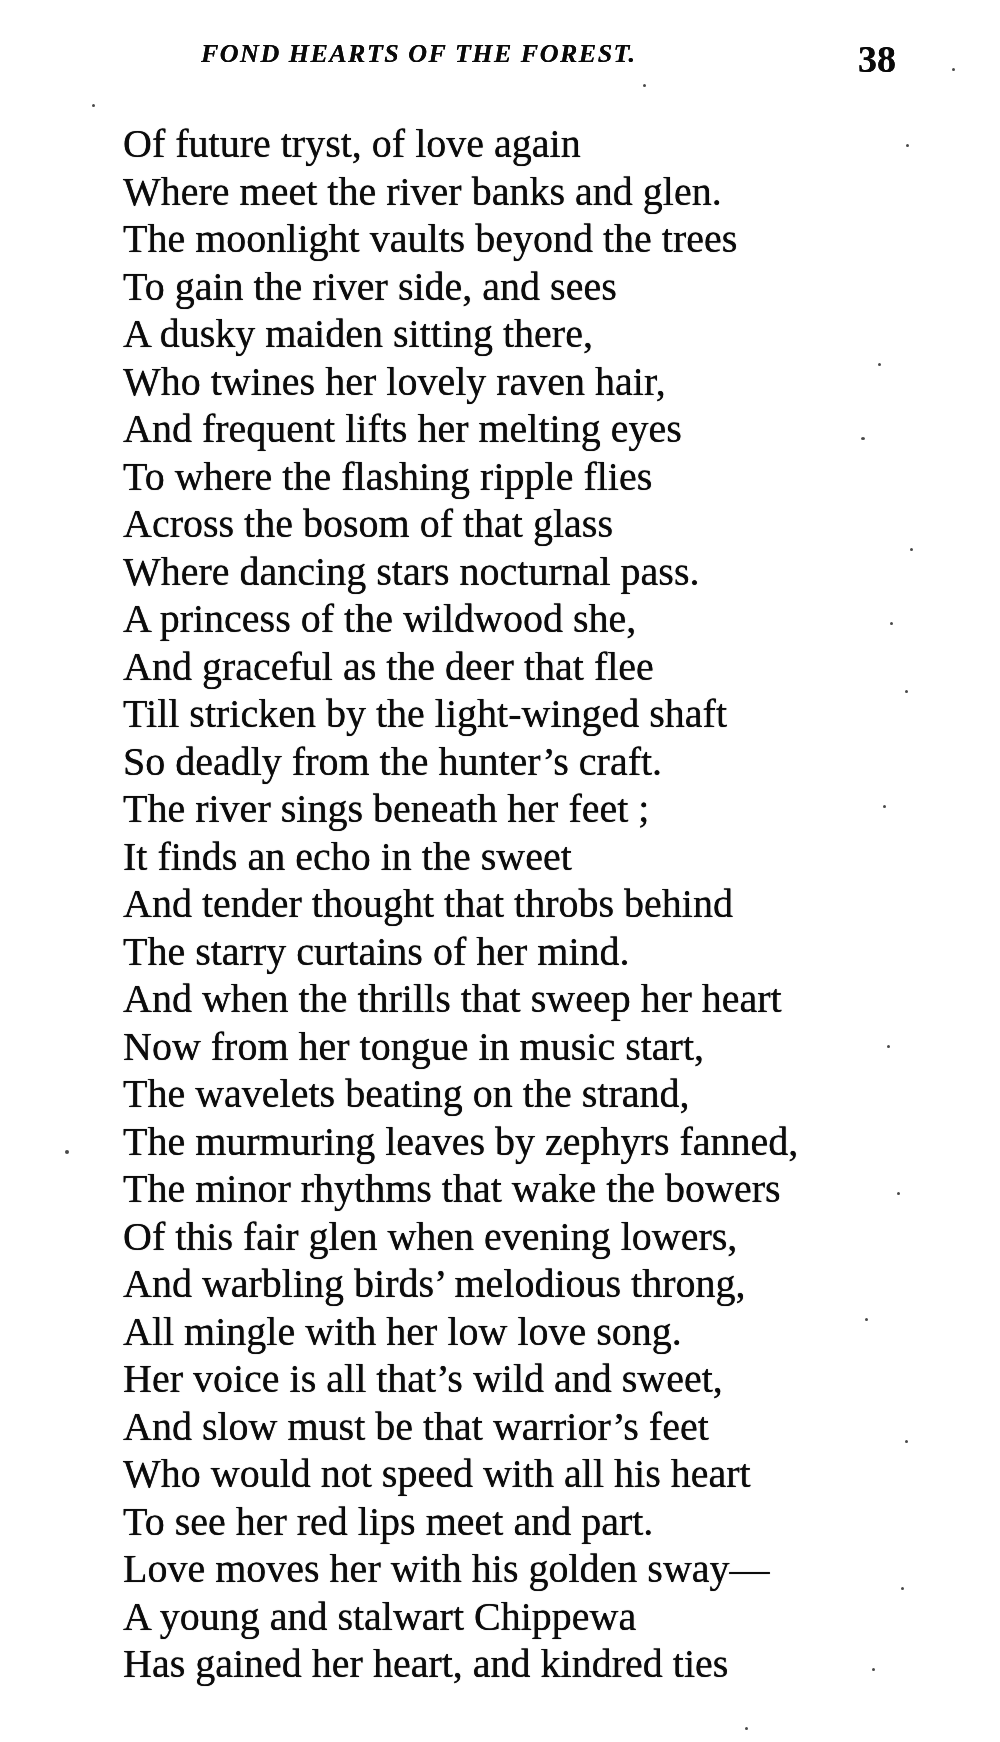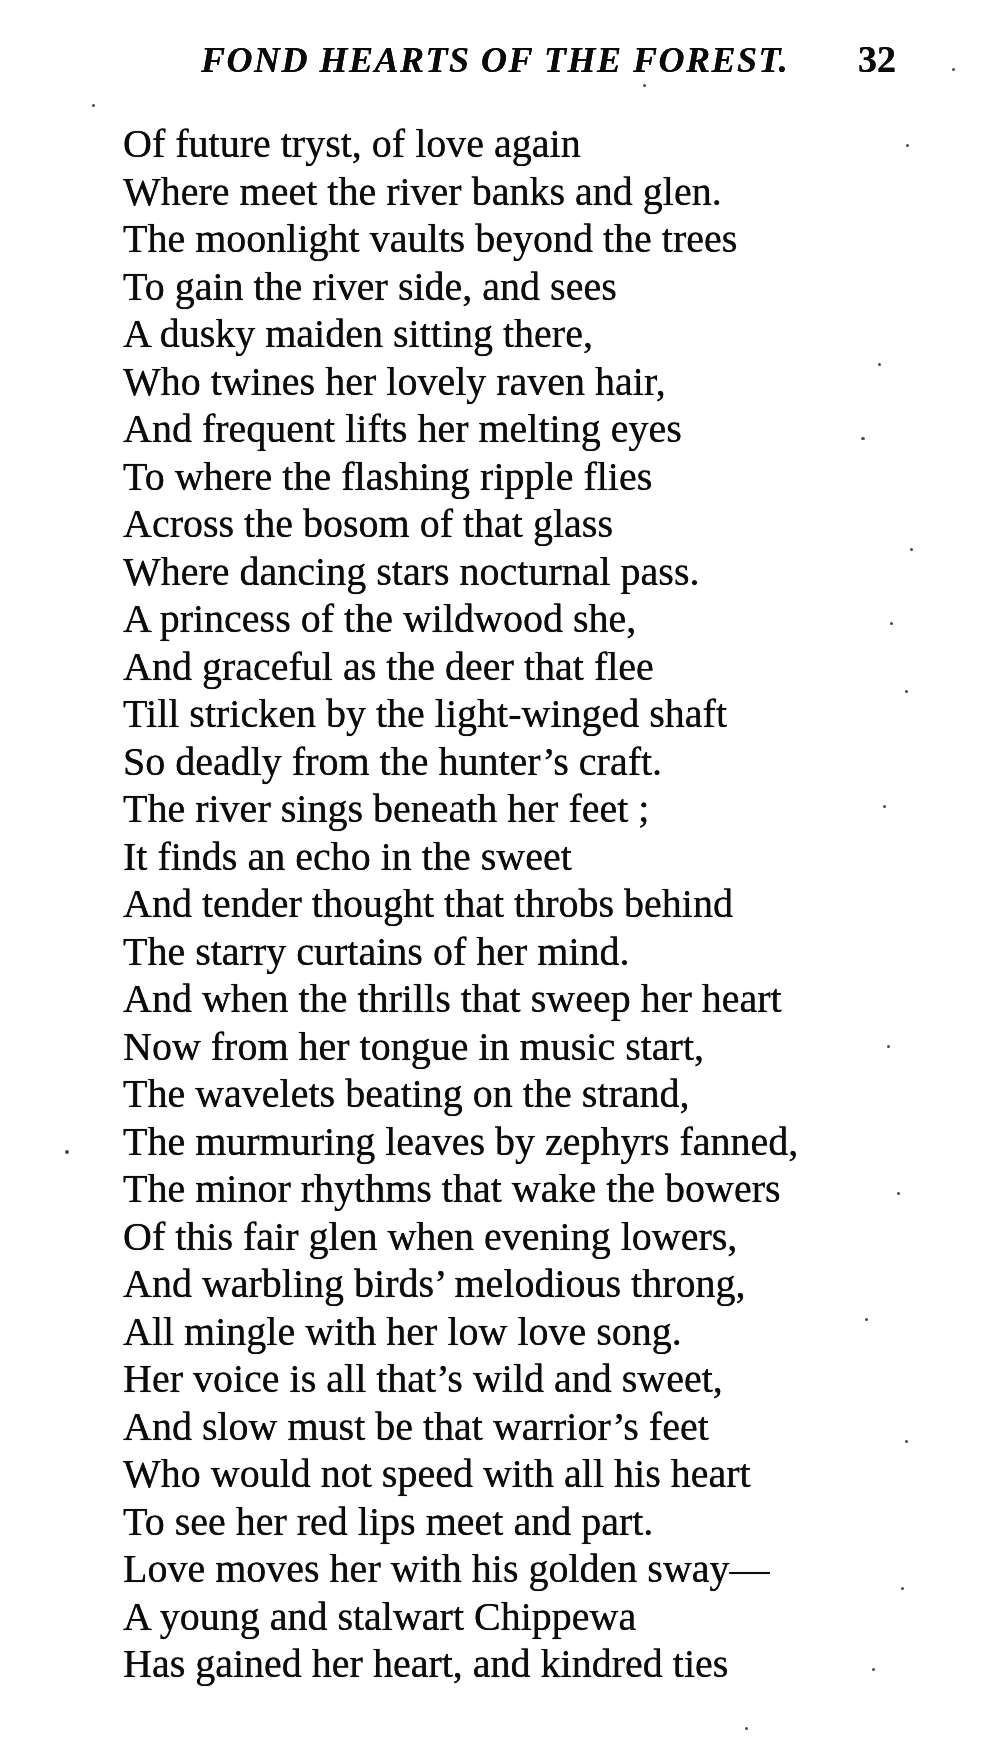--- a/index.html
+++ b/index.html
@@ -13,21 +13,21 @@
     height: 1742px;
     background: #ffffff;
     overflow: hidden;
     font-family: "Liberation Serif", serif;
     color: #0d0d0d;
   }
   .running-title {
     position: absolute;
     top: 39px;
     left: 201px;
-    font-size: 36px;
+    font-size: 26px;
     font-style: italic;
     font-weight: bold;
     letter-spacing: 1.5px;
     white-space: nowrap;
     color: #0a0a0a;
     text-shadow: 0 0 0.6px #000;
   }
   .page-number {
     position: absolute;
     top: 37px;
@@ -58,21 +58,21 @@
     opacity: 0.8;
   }
 </style>
 </head>
 <body>
 
 <div class="page">
 
   <div class="running-title">FOND HEARTS OF THE FOREST.</div>
 
-  <div class="page-number">32</div>
+  <div class="page-number">38</div>
 
   <div class="poem" id="poem"><div class="poem-line">Of future tryst, of love again</div><div class="poem-line">Where meet the river banks and glen.</div><div class="poem-line">The moonlight vaults beyond the trees</div><div class="poem-line">To gain the river side, and sees</div><div class="poem-line">A dusky maiden sitting there,</div><div class="poem-line">Who twines her lovely raven hair,</div><div class="poem-line">And frequent lifts her melting eyes</div><div class="poem-line">To where the flashing ripple flies</div><div class="poem-line">Across the bosom of that glass</div><div class="poem-line">Where dancing stars nocturnal pass.</div><div class="poem-line">A princess of the wildwood she,</div><div class="poem-line">And graceful as the deer that flee</div><div class="poem-line">Till stricken by the light-winged shaft</div><div class="poem-line">So deadly from the hunter’s craft.</div><div class="poem-line">The river sings beneath her feet ;</div><div class="poem-line">It finds an echo in the sweet</div><div class="poem-line">And tender thought that throbs behind</div><div class="poem-line">The starry curtains of her mind.</div><div class="poem-line">And when the thrills that sweep her heart</div><div class="poem-line">Now from her tongue in music start,</div><div class="poem-line">The wavelets beating on the strand,</div><div class="poem-line">The murmuring leaves by zephyrs fanned,</div><div class="poem-line">The minor rhythms that wake the bowers</div><div class="poem-line">Of this fair glen when evening lowers,</div><div class="poem-line">And warbling birds’ melodious throng,</div><div class="poem-line">All mingle with her low love song.</div><div class="poem-line">Her voice is all that’s wild and sweet,</div><div class="poem-line">And slow must be that warrior’s feet</div><div class="poem-line">Who would not speed with all his heart</div><div class="poem-line">To see her red lips meet and part.</div><div class="poem-line">Love moves her with his golden sway—</div><div class="poem-line">A young and stalwart Chippewa</div><div class="poem-line">Has gained her heart, and kindred ties</div></div>
 
   <div class="speck" style="left:92px;  top:104px;  width:3px; height:3px;"></div>
   <div class="speck" style="left:643px; top:84px;  width:3px; height:3px;"></div>
   <div class="speck" style="left:952px; top:68px;  width:3px; height:3px;"></div>
   <div class="speck" style="left:906px; top:144px; width:3px; height:3px;"></div>
   <div class="speck" style="left:878px; top:363px; width:3px; height:3px;"></div>
   <div class="speck" style="left:861px; top:437px; width:4px; height:3px;"></div>
   <div class="speck" style="left:910px; top:548px; width:3px; height:3px;"></div>

